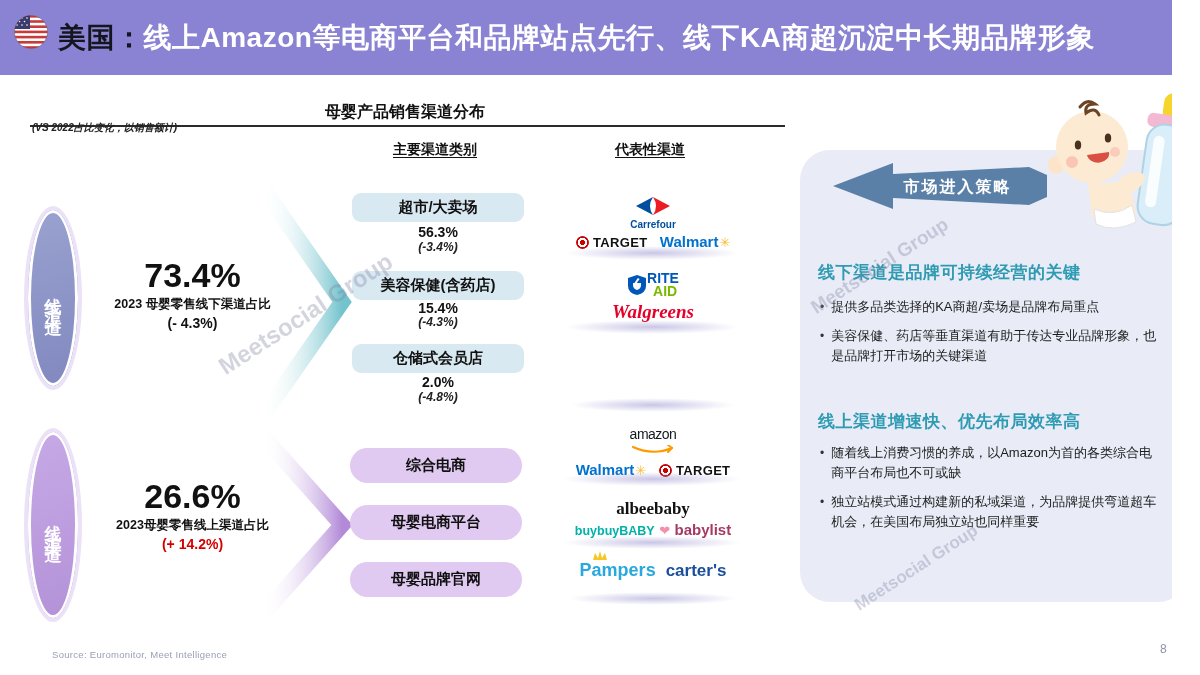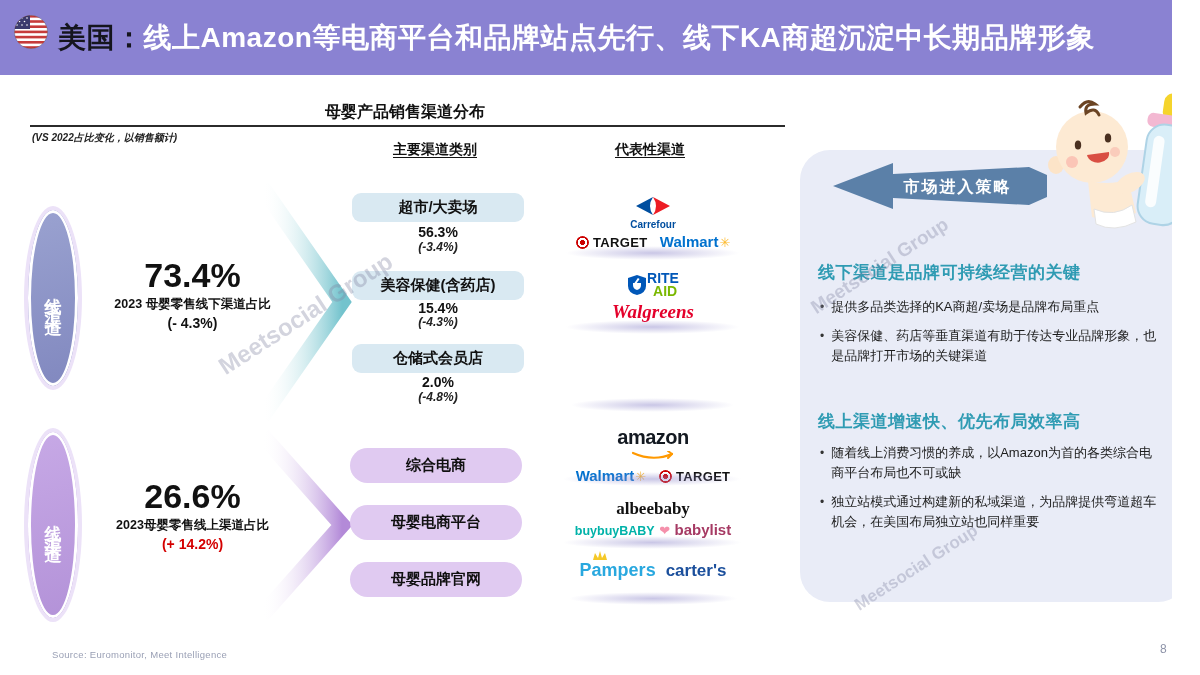--- a/index.html
+++ b/index.html
@@ -41,21 +41,21 @@
            background:radial-gradient(ellipse at center,rgba(148,142,205,.5) 0%,rgba(148,142,205,0) 70%);}
   .bullseye{display:inline-block;width:13px;height:13px;border-radius:50%;vertical-align:-2px;
             background:radial-gradient(circle,#cc0000 0 2.5px,#ffffff 2.5px 4.5px,#cc0000 4.5px 6.5px,rgba(0,0,0,0) 6.5px);}
   .tgt{color:#111;font-weight:bold;font-size:13px;letter-spacing:.3px;}
   .wmt{color:#0071ce;font-weight:bold;font-size:15px;}
   .spark{color:#fdbb30;font-size:13px;margin-left:1px;}
   .walgreens{font-family:"Liberation Serif","DejaVu Serif",serif;font-style:italic;font-weight:bold;
              color:#e4002b;font-size:19px;}
   .costco-top{color:#e31837;font-size:20px;font-weight:bold;font-style:italic;letter-spacing:1px;line-height:.9;}
   .costco-sub{color:#005daa;font-size:7.5px;font-weight:bold;font-style:italic;letter-spacing:1.5px;}
-  .amz{font-size:20px;font-weight:bold;color:#131921;letter-spacing:-.5px;line-height:1;}
+  .amz{font-size:14px;font-weight:normal;color:#131921;letter-spacing:-.5px;line-height:1;}
   .albee{font-family:"Liberation Serif","DejaVu Serif",serif;font-weight:bold;font-size:17px;color:#111;}
   .bbb{color:#00b2a9;font-weight:bold;font-size:12.5px;}
   .heart{color:#f590ab;font-size:13px;}
   .bbl{color:#a63a64;font-weight:bold;font-size:15px;}
   .pampers{color:#29a8df;font-weight:bold;font-size:18px;position:relative;}
   .carters{color:#1b4f9c;font-weight:bold;font-size:17px;}
   
   #panel{left:800px;top:150px;width:388px;height:452px;background:#e9ecf7;border-radius:30px;}
   .arrowlbl{left:875px;top:177px;width:165px;text-align:center;color:#fff;font-weight:bold;font-size:16px;letter-spacing:2px;}
   .pshead{font-size:17px;font-weight:bold;color:#2f9bb3;letter-spacing:.5px;}
@@ -104,21 +104,21 @@
       </g>
       <circle cx="17" cy="17" r="16.5" fill="none" stroke="rgba(0,0,0,.25)" stroke-width="1"></circle>
     </svg>
     <div id="title" class="abs">
       <span class="pre">美国：</span><span class="rest">线上Amazon等电商平台和品牌站点先行、线下KA商超沉淀中长期品牌形象</span>
     </div>
   </div>
 
   <div class="abs chart-title" style="left:305px;top:102px;width:200px">母婴产品销售渠道分布</div>
   <div class="abs hline" style="left:30px;top:125px;width:755px"></div>
-  <div class="abs note" style="left:32px;top:131px">(VS 2022占比变化，以销售额计)</div>
+  <div class="abs note" style="left:32px;top:121px">(VS 2022占比变化，以销售额计)</div>
   <div class="abs colhead" style="left:365px;top:141px;width:140px">主要渠道类别</div>
   <div class="abs colhead" style="left:585px;top:141px;width:130px">代表性渠道</div>
 
   <div class="abs pill" style="left:24px;top:206px;width:50px;height:176px;background:linear-gradient(165deg,#9aa2d0,#8188bf)">
     <span>线下渠道</span>
   </div>
   <div class="abs" style="left:85px;top:258px;width:215px;text-align:center">
     <div class="statpct">73.4%</div>
     <div class="statlbl">2023 母婴零售线下渠道占比</div>
     <div class="statchg">(- 4.3%)</div>

